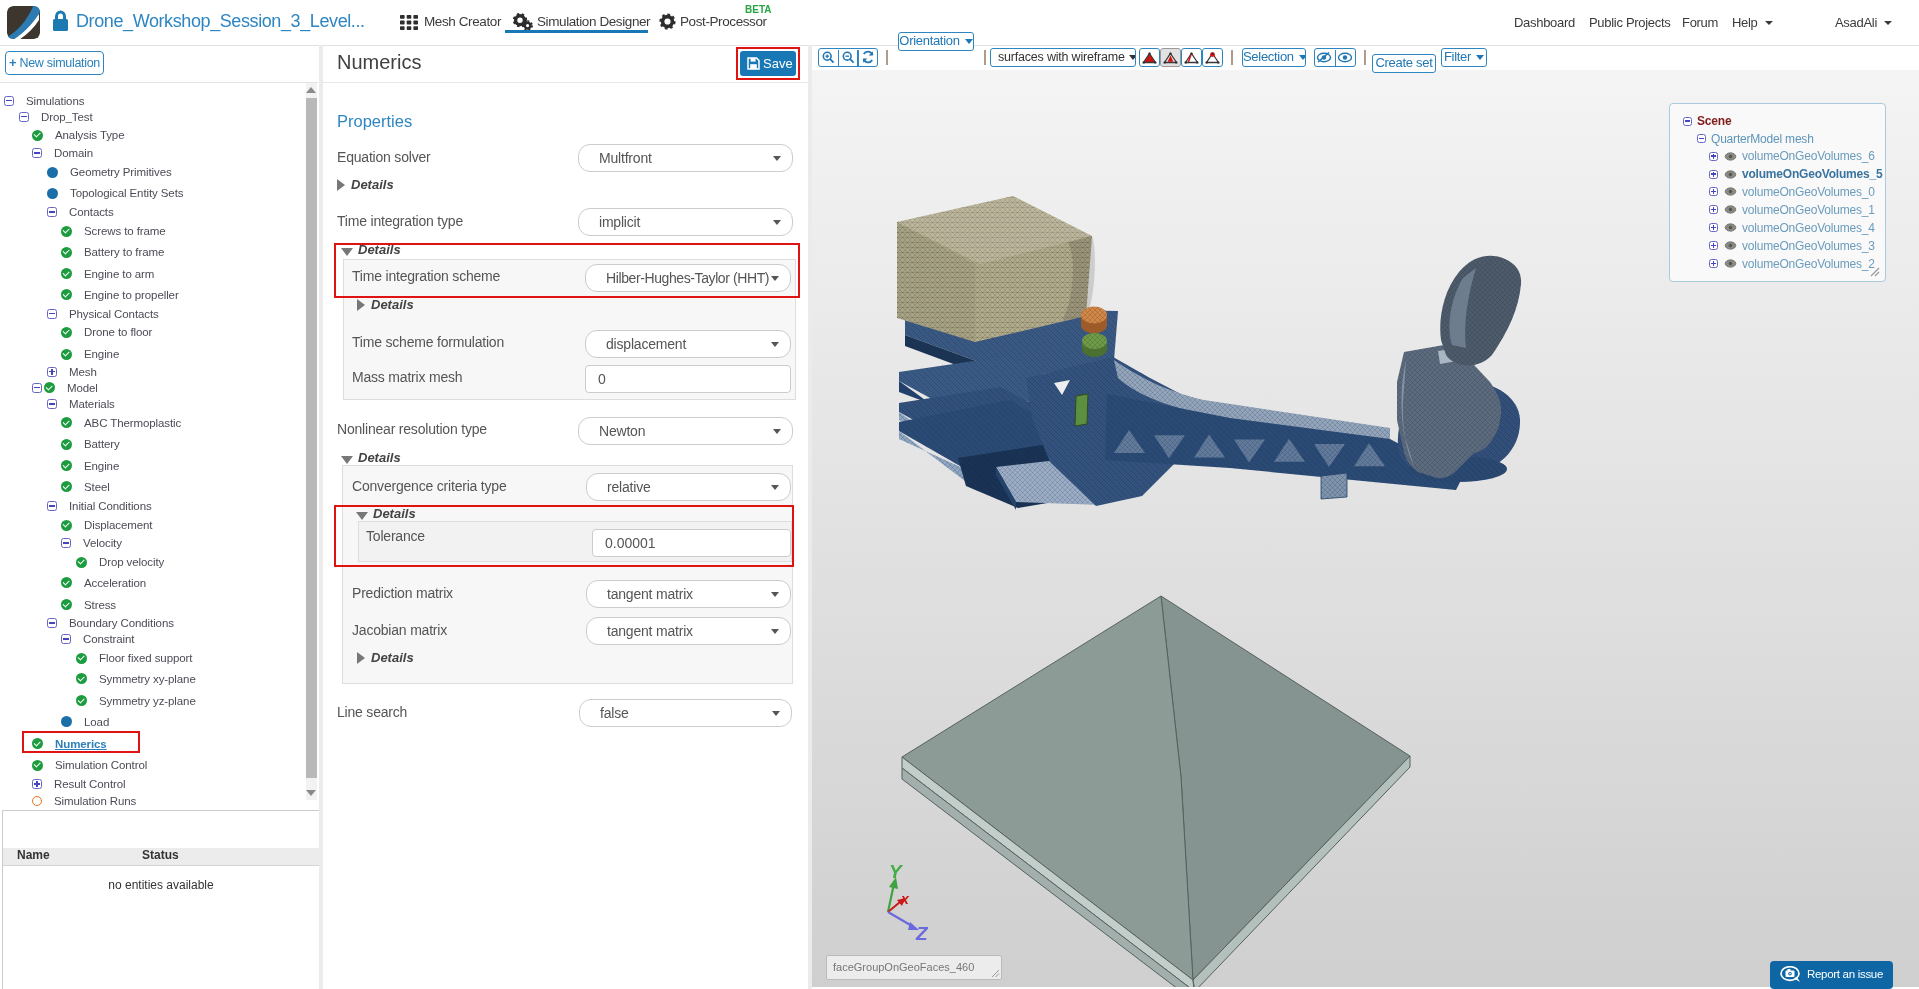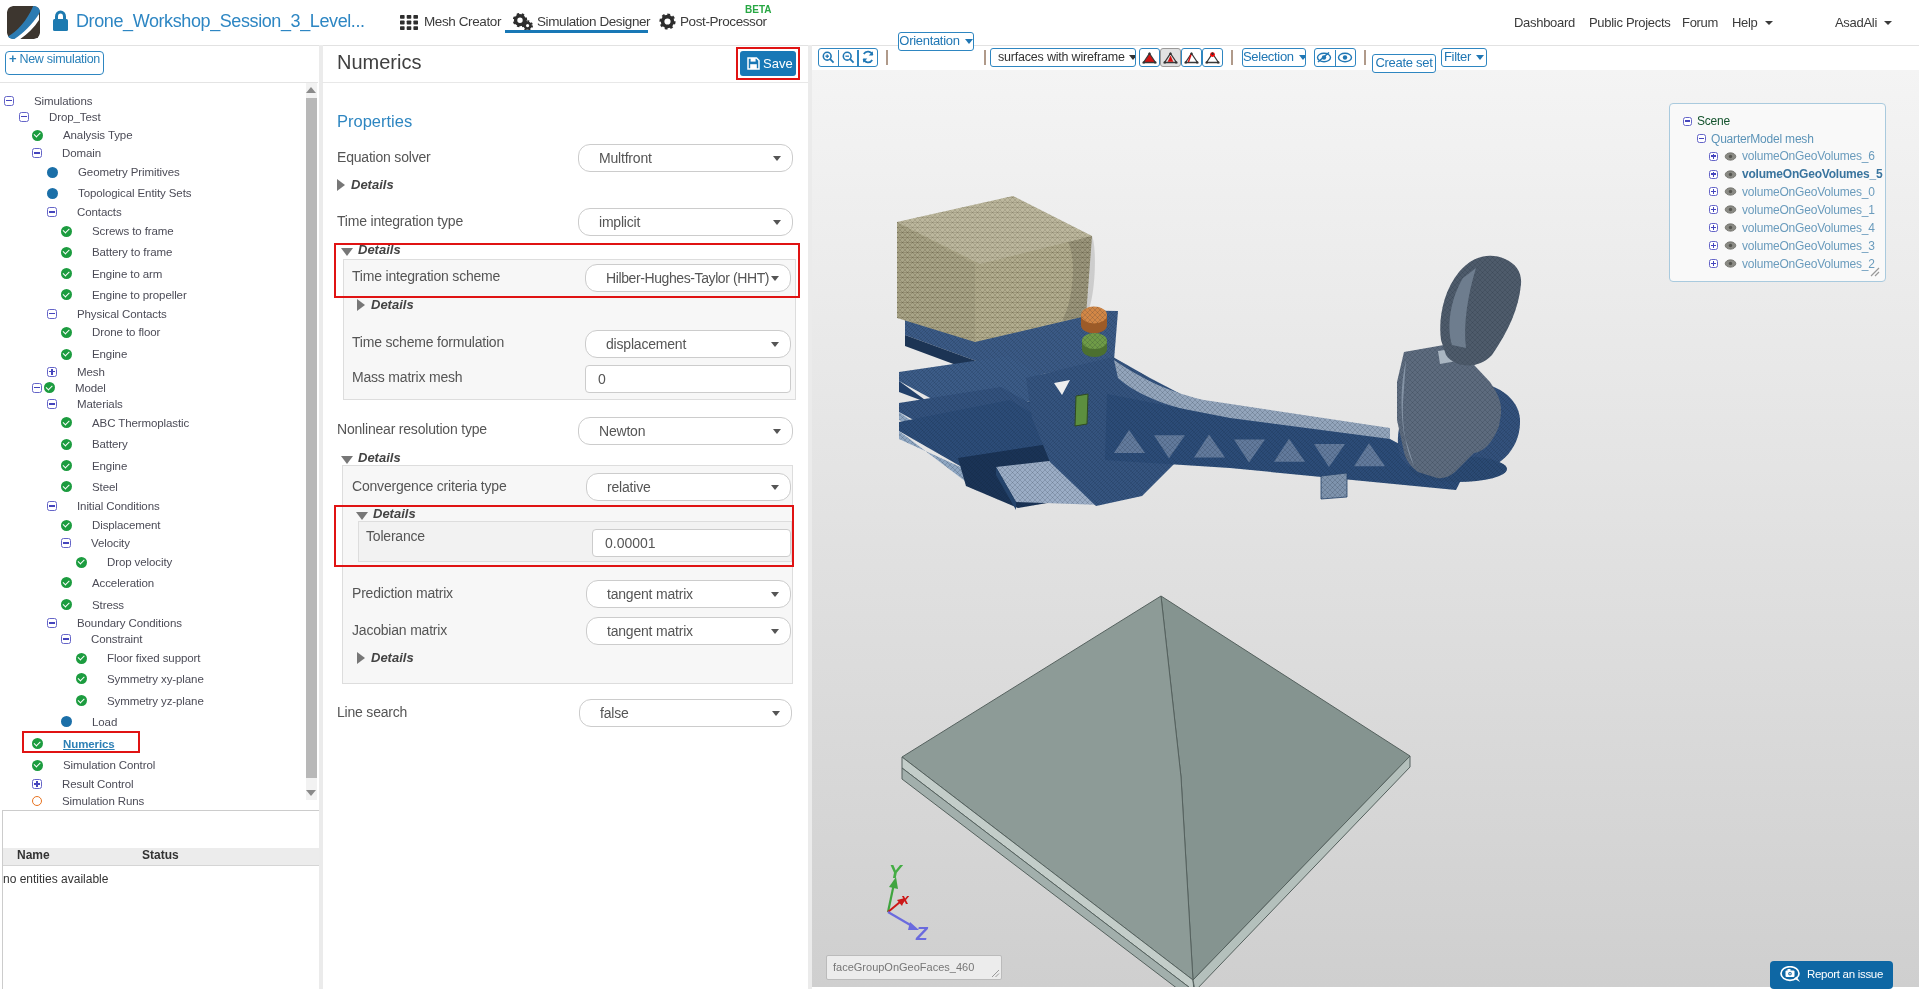--- a/index.html
+++ b/index.html
@@ -4,39 +4,39 @@
 <style>
 html,body{margin:0;padding:0}
 body{width:1919px;height:989px;overflow:hidden;position:relative;background:#fff;
 font-family:"Liberation Sans",sans-serif;-webkit-font-smoothing:antialiased}
 .abs{position:absolute}
 #topbar{position:absolute;left:0;top:0;width:1919px;height:45px;background:#fff;border-bottom:1px solid #e2e2e2}
 #ptitle{position:absolute;left:76px;top:11px;font-size:18px;color:#2d86c3;letter-spacing:-0.4px}
 .tab{position:absolute;top:14px;font-size:13.5px;letter-spacing:-0.4px;color:#3c3c3c}
 .nvi{position:absolute;top:15px;white-space:nowrap;font-size:13px;letter-spacing:-0.3px;color:#3b3b3b}
 .caret{display:inline-block;width:0;height:0;border-left:4px solid transparent;border-right:4px solid transparent;border-top:4.5px solid #3b3b3b;vertical-align:2px;margin-left:4px}
-#newsim{position:absolute;left:5px;top:51px;width:97px;height:22px;border:1px solid #2e86c1;border-radius:4px;background:#fff;color:#2980b9;font-size:12.5px;line-height:14px;text-align:center;white-space:nowrap;letter-spacing:-0.3px}
+#newsim{position:absolute;left:5px;top:51px;width:97px;height:22px;border:1px solid #2e86c1;border-radius:4px;background:#fff;color:#2980b9;font-size:12.5px;line-height:22px;text-align:center;white-space:nowrap;letter-spacing:-0.3px}
 #lefthr{position:absolute;left:0;top:82px;width:318px;height:1px;background:#e4e4e4}
 .tr{position:absolute;height:14px;display:flex;align-items:center;font-size:11.5px;color:#4c4c57;white-space:nowrap;letter-spacing:-0.1px}
-.tr>span{margin-left:20px}
+.tr>span{margin-left:12px}
 .em,.ep{width:10px;height:10px;border:1.5px solid #6565c8;border-radius:2.5px;background:#fff;box-sizing:border-box;position:relative;flex:0 0 auto}
 .em::after,.ep::after{content:"";position:absolute;left:1px;right:1px;top:50%;margin-top:-0.75px;height:1.5px;background:#4545bd}
 .ep::before{content:"";position:absolute;top:1px;bottom:1px;left:50%;margin-left:-0.75px;width:1.5px;background:#4545bd}
 .chk{width:11px;height:11px;border-radius:50%;background:#1c9c3f;position:relative;flex:0 0 auto}
 .chk::after{content:"";position:absolute;left:2.4px;top:2.6px;width:5px;height:2.6px;border:solid #fff;border-width:0 0 1.6px 1.6px;transform:rotate(-45deg)}
 .dot{width:11px;height:11px;border-radius:50%;background:#1b6fa8;flex:0 0 auto}
 .ring{width:10px;height:10px;border-radius:50%;border:1.5px solid #e8731f;background:#fff;box-sizing:border-box;flex:0 0 auto}
 #numbox{position:absolute;left:22px;top:731px;width:118px;height:22px;border:2px solid #e01313;box-sizing:border-box}
 #sbar{position:absolute;left:306px;top:83px;width:11px;height:717px;background:#f2f2f2}
 #sthumb{position:absolute;left:306px;top:98px;width:11px;height:680px;background:#b8b8b8}
 .sarr{position:absolute;left:306px;width:0;height:0;border-left:5.5px solid transparent;border-right:5.5px solid transparent}
 #job{position:absolute;left:2px;top:810px;width:316px;height:179px;border:1px solid #ccc;border-bottom:none;background:#fff}
 #jobhead{position:absolute;left:0;top:0;width:100%;height:36px;background:#f7f7f7;border-bottom:1px solid #ddd;color:#2e86c1;font-size:13px;line-height:36px;text-indent:13px}
 #jobth{position:absolute;left:0;top:37px;width:100%;height:17px;background:#ececec;border-bottom:1px solid #d5d5d5;font-size:12px;font-weight:bold;color:#333}
-#jobbody{position:absolute;left:0;top:55px;width:100%;font-size:12px;color:#333;padding-top:6px}
+#jobbody{position:absolute;left:0;top:55px;width:100%;text-align:center;font-size:12px;color:#333;padding-top:12px}
 .vdiv{position:absolute;top:45px;bottom:0;width:4px;background:#ebebeb}
 #mtitle{position:absolute;left:337px;top:51px;font-size:20px;color:#404040}
 #savebtn{position:absolute;left:740px;top:51px;width:56px;height:25px;background:#1878b6;border-radius:3px;color:#fff;font-size:13px}
 #saveann{position:absolute;left:736px;top:47px;width:64px;height:33px;border:2px solid #e01313;box-sizing:border-box}
 #midhr{position:absolute;left:322px;top:82px;width:486px;height:1px;background:#e8e8e8}
 #props{position:absolute;left:337px;top:112px;font-size:16.5px;color:#2e86c1}
 .flabel{position:absolute;font-size:14px;color:#555;letter-spacing:-0.2px}
 .fsel{position:absolute;height:28px;box-sizing:border-box;border:1px solid #ccc;border-radius:12px;background:#fff;font-size:14px;color:#555;line-height:26px;padding-left:20px;letter-spacing:-0.2px}
 .fsel::after{content:"";position:absolute;right:11px;top:11px;width:0;height:0;border-left:4px solid transparent;border-right:4px solid transparent;border-top:5px solid #555}
 .finp{position:absolute;height:28px;box-sizing:border-box;border:1px solid #ccc;border-radius:4px;background:#fff;font-size:14px;color:#555;line-height:26px;padding-left:12px}
@@ -499,21 +499,21 @@
 <text x="889" y="878" fill="#44ad44" font-size="19">Y</text>
 <line x1="888" y1="912" x2="900" y2="902" stroke="#cc1818" stroke-width="2"></line>
 <path d="M905,898 L897,900 L902,906 Z" fill="#cc1818"></path>
 <text x="901" y="904" fill="#cc1818" font-size="14">x</text>
 <line x1="888" y1="912" x2="912" y2="926" stroke="#6a6ade" stroke-width="2.2"></line>
 <path d="M919,930 L910,922 L908,930 Z" fill="#6a6ade"></path>
 <text x="916" y="940" fill="#6a6ade" font-size="19">Z</text>
 </g>
 </svg>
 <div id="scene"></div>
-<div class="sr" style="left:1683px;top:115px;color:#14532d;">
+<div class="sr" style="left:1683px;top:115px;color:#7f1d1d;font-weight:bold;">
     <i class="em"></i>
     <span>Scene</span>
   </div>
 <div class="sr" style="left:1697px;top:132.5px;color:#5d94b8;">
     <i class="em"></i>
     <span>QuarterModel mesh</span>
   </div>
 <div class="sr" style="left:1709px;top:150px;color:#6b9cbd;">
     <i class="ep"></i>
     <svg width="13" height="9" viewBox="0 0 16 11" style="margin-left:6px;flex:0 0 auto">

